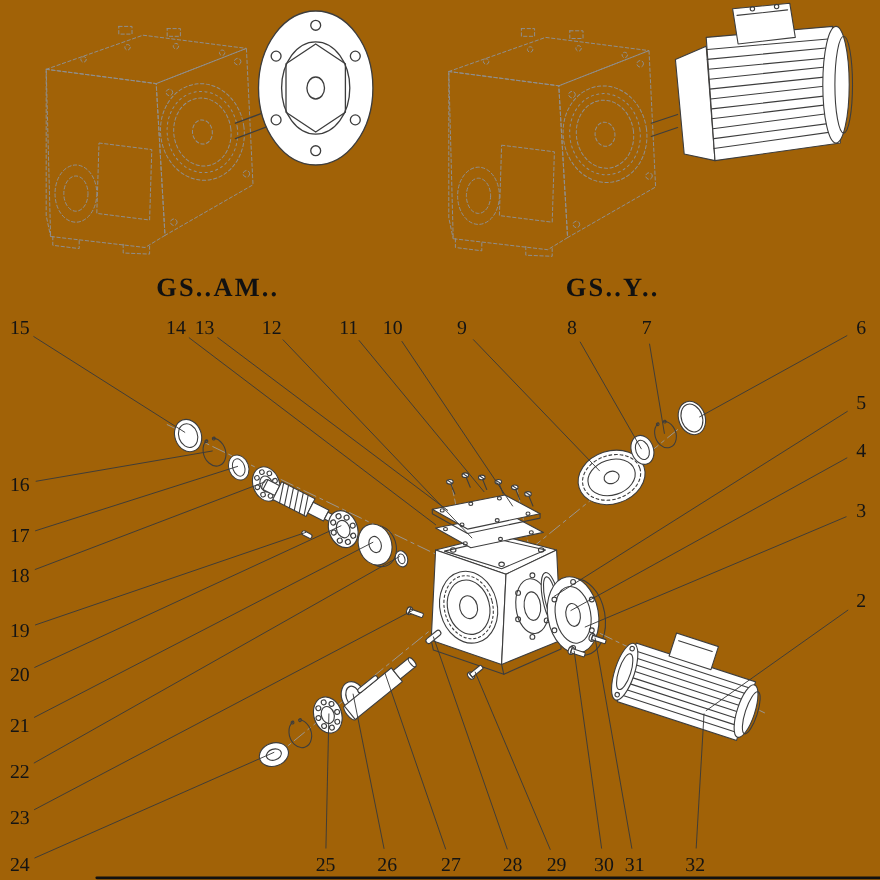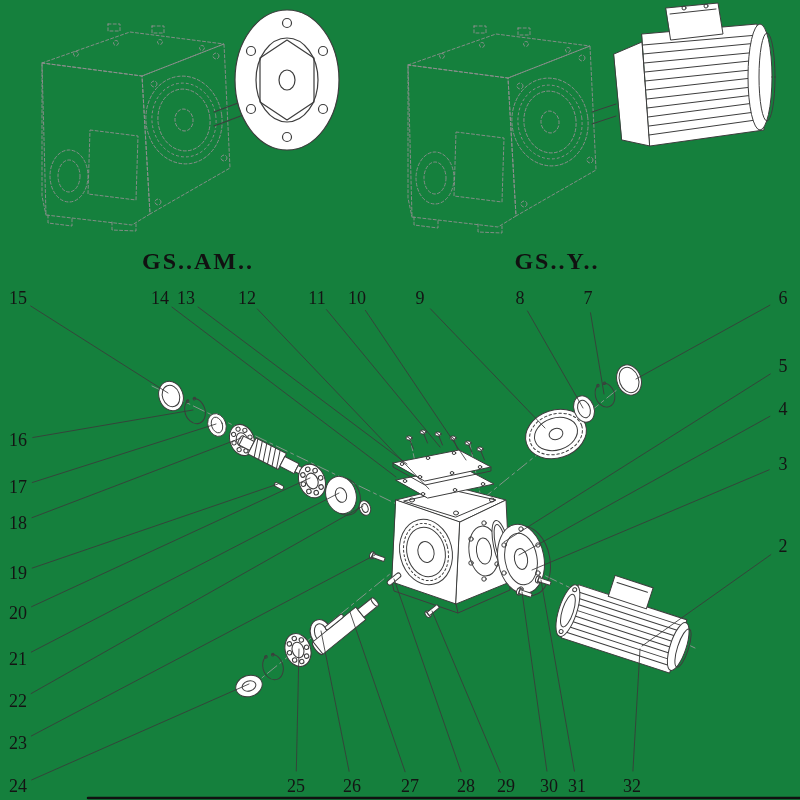--- a/index.html
+++ b/index.html
@@ -1,16 +1,16 @@
 <!DOCTYPE html>
 <html style="--outline: #3d3d3d; --phantom: #8f8f8f; --text: #141414;"><head>
 <meta charset="utf-8">
 <style>
   html,body{margin:0;padding:0;width:800px;height:800px;background:#fff;overflow:hidden;}
-  .page{position:relative;width:800px;height:800px;background:#15803d;}
+  .page{position:relative;width:800px;height:800px;background:#a16207;}
   svg{position:absolute;left:0;top:0;}
   svg *{stroke-linejoin:round;stroke-linecap:round;}
   .phantom{stroke:var(--phantom,#8f8f8f);stroke-width:0.9;stroke-dasharray:3 2.2;fill:none;}
   .solid{stroke:var(--outline,#3d3d3d);stroke-width:1;fill:none;}
   .heavy{stroke:var(--outline,#3d3d3d);stroke-width:1.2;fill:none;}
   .axis{stroke:#9a9a9a;stroke-width:0.85;stroke-dasharray:12 4 3 4;fill:none;}
   .dashjoin{stroke:#9a9a9a;stroke-width:0.8;stroke-dasharray:5 3;fill:none;}
   line.leader{stroke:#3a3a3a;stroke-width:0.85;}
   text.callout{font-family:"Liberation Serif",serif;font-size:18px;fill:#141414;}
   text.variant-label{font-family:"Liberation Serif",serif;font-weight:bold;font-size:24px;letter-spacing:2px;fill:#111;}

